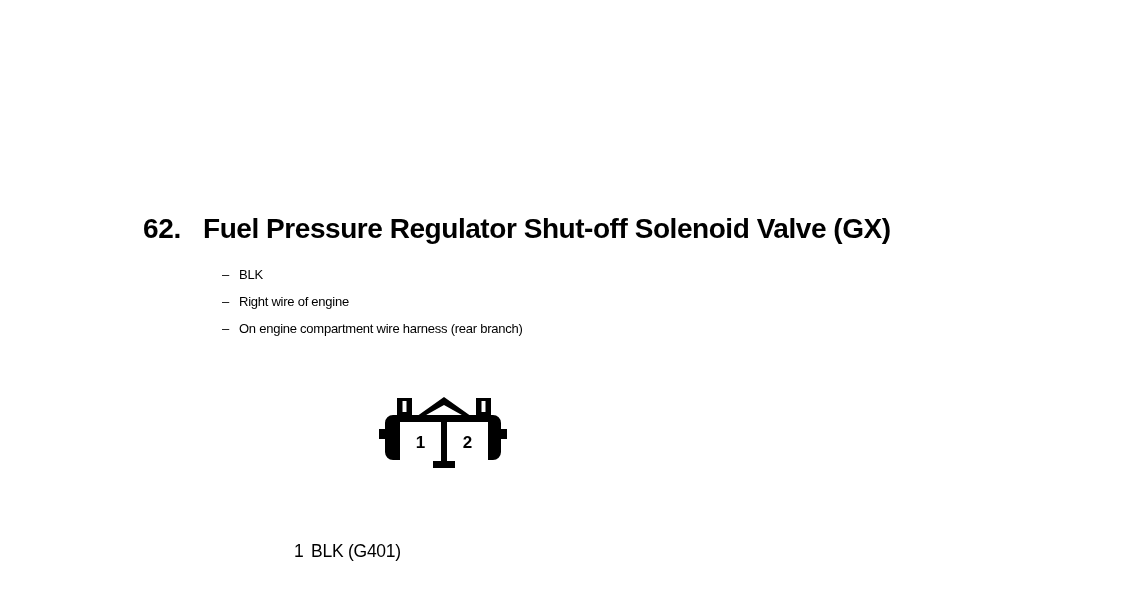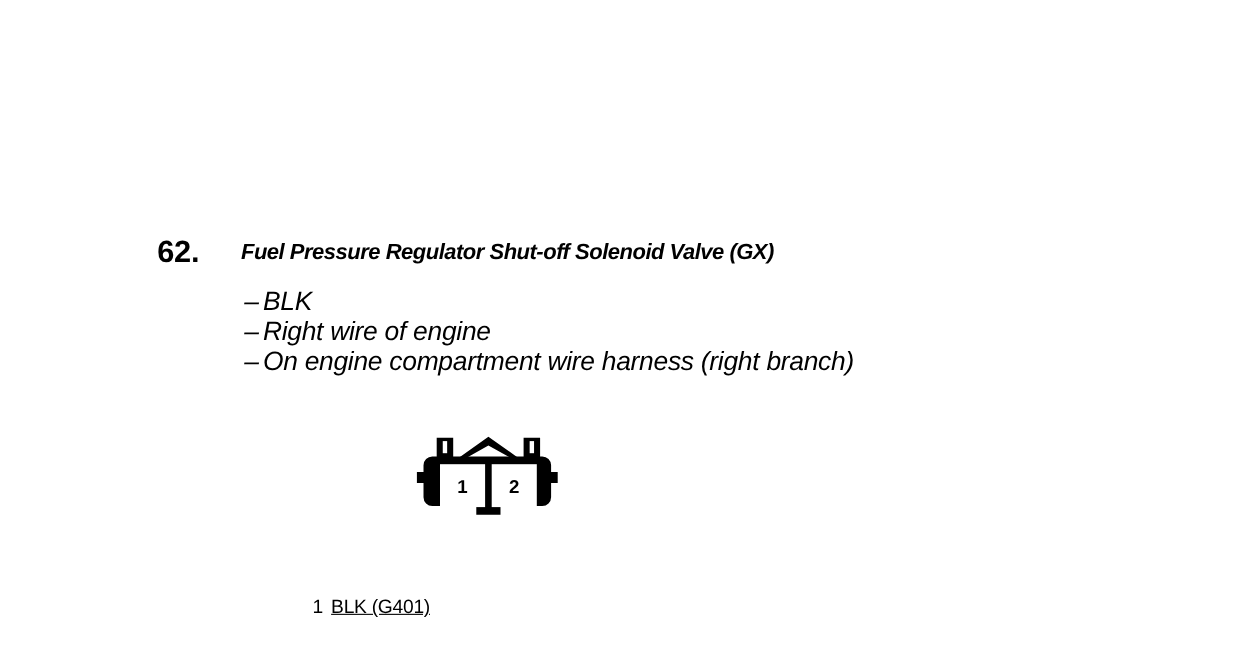--- a/index.html
+++ b/index.html
@@ -33,43 +33,41 @@
     align-items: flex-end;
     white-space: nowrap;
   }
   .heading-number {
     font-size: 28px;
     font-weight: bold;
     letter-spacing: -0.3px;
     line-height: 34px;
   }
   .heading-title {
-    font-size: 20px;
+    font-size: 28px;
     font-weight: bold;
     letter-spacing: -0.45px;
     line-height: 34px;
-    margin-left: 38px;
-    font-style: italic;
+    margin-left: 22px;
   }
 
   
   .desc-list {
     position: absolute;
     left: 222px;
     top: 261px;
     list-style: none;
     margin: 0;
     padding: 0;
   }
   .desc-item {
-    font-size: 24px;
+    font-size: 13px;
     line-height: 27px;
     letter-spacing: -0.25px;
     white-space: nowrap;
-    font-style: italic;
   }
   .desc-dash {
     display: inline-block;
     width: 17px;
   }
 
   
   .connector-figure {
     position: absolute;
     left: 371px;
@@ -85,26 +83,25 @@
   .pin-label {
     font-family: "Liberation Sans", sans-serif;
     font-size: 17px;
     font-weight: bold;
     fill: #000000;
   }
 
   
   .pin-legend {
     position: absolute;
-    left: 284px;
+    left: 294px;
     top: 538px;
     margin: 0;
     padding: 0;
     list-style: none;
-    text-decoration: underline;
   }
   .pin-legend-row {
     font-size: 17.5px;
     line-height: 27px;
     letter-spacing: -0.25px;
     white-space: nowrap;
   }
   .pin-num {
     display: inline-block;
     width: 17px;
@@ -121,21 +118,21 @@
   </div>
 
   <ul class="desc-list">
     <li class="desc-item">
       <span class="desc-dash">–</span><span>BLK</span>
     </li>
     <li class="desc-item">
       <span class="desc-dash">–</span><span>Right wire of engine</span>
     </li>
     <li class="desc-item">
-      <span class="desc-dash">–</span><span>On engine compartment wire harness (right branch)</span>
+      <span class="desc-dash">–</span><span>On engine compartment wire harness (rear branch)</span>
     </li>
   </ul>
 
   <div class="connector-figure">
     <svg viewBox="0 0 146 96" xmlns="http://www.w3.org/2000/svg">
 
       <g>
 
         <path d="M26 10 h15 v18 h-15 z" fill="#000000"></path>
         <rect x="31.5" y="13" width="4" height="11" fill="#ffffff"></rect>

